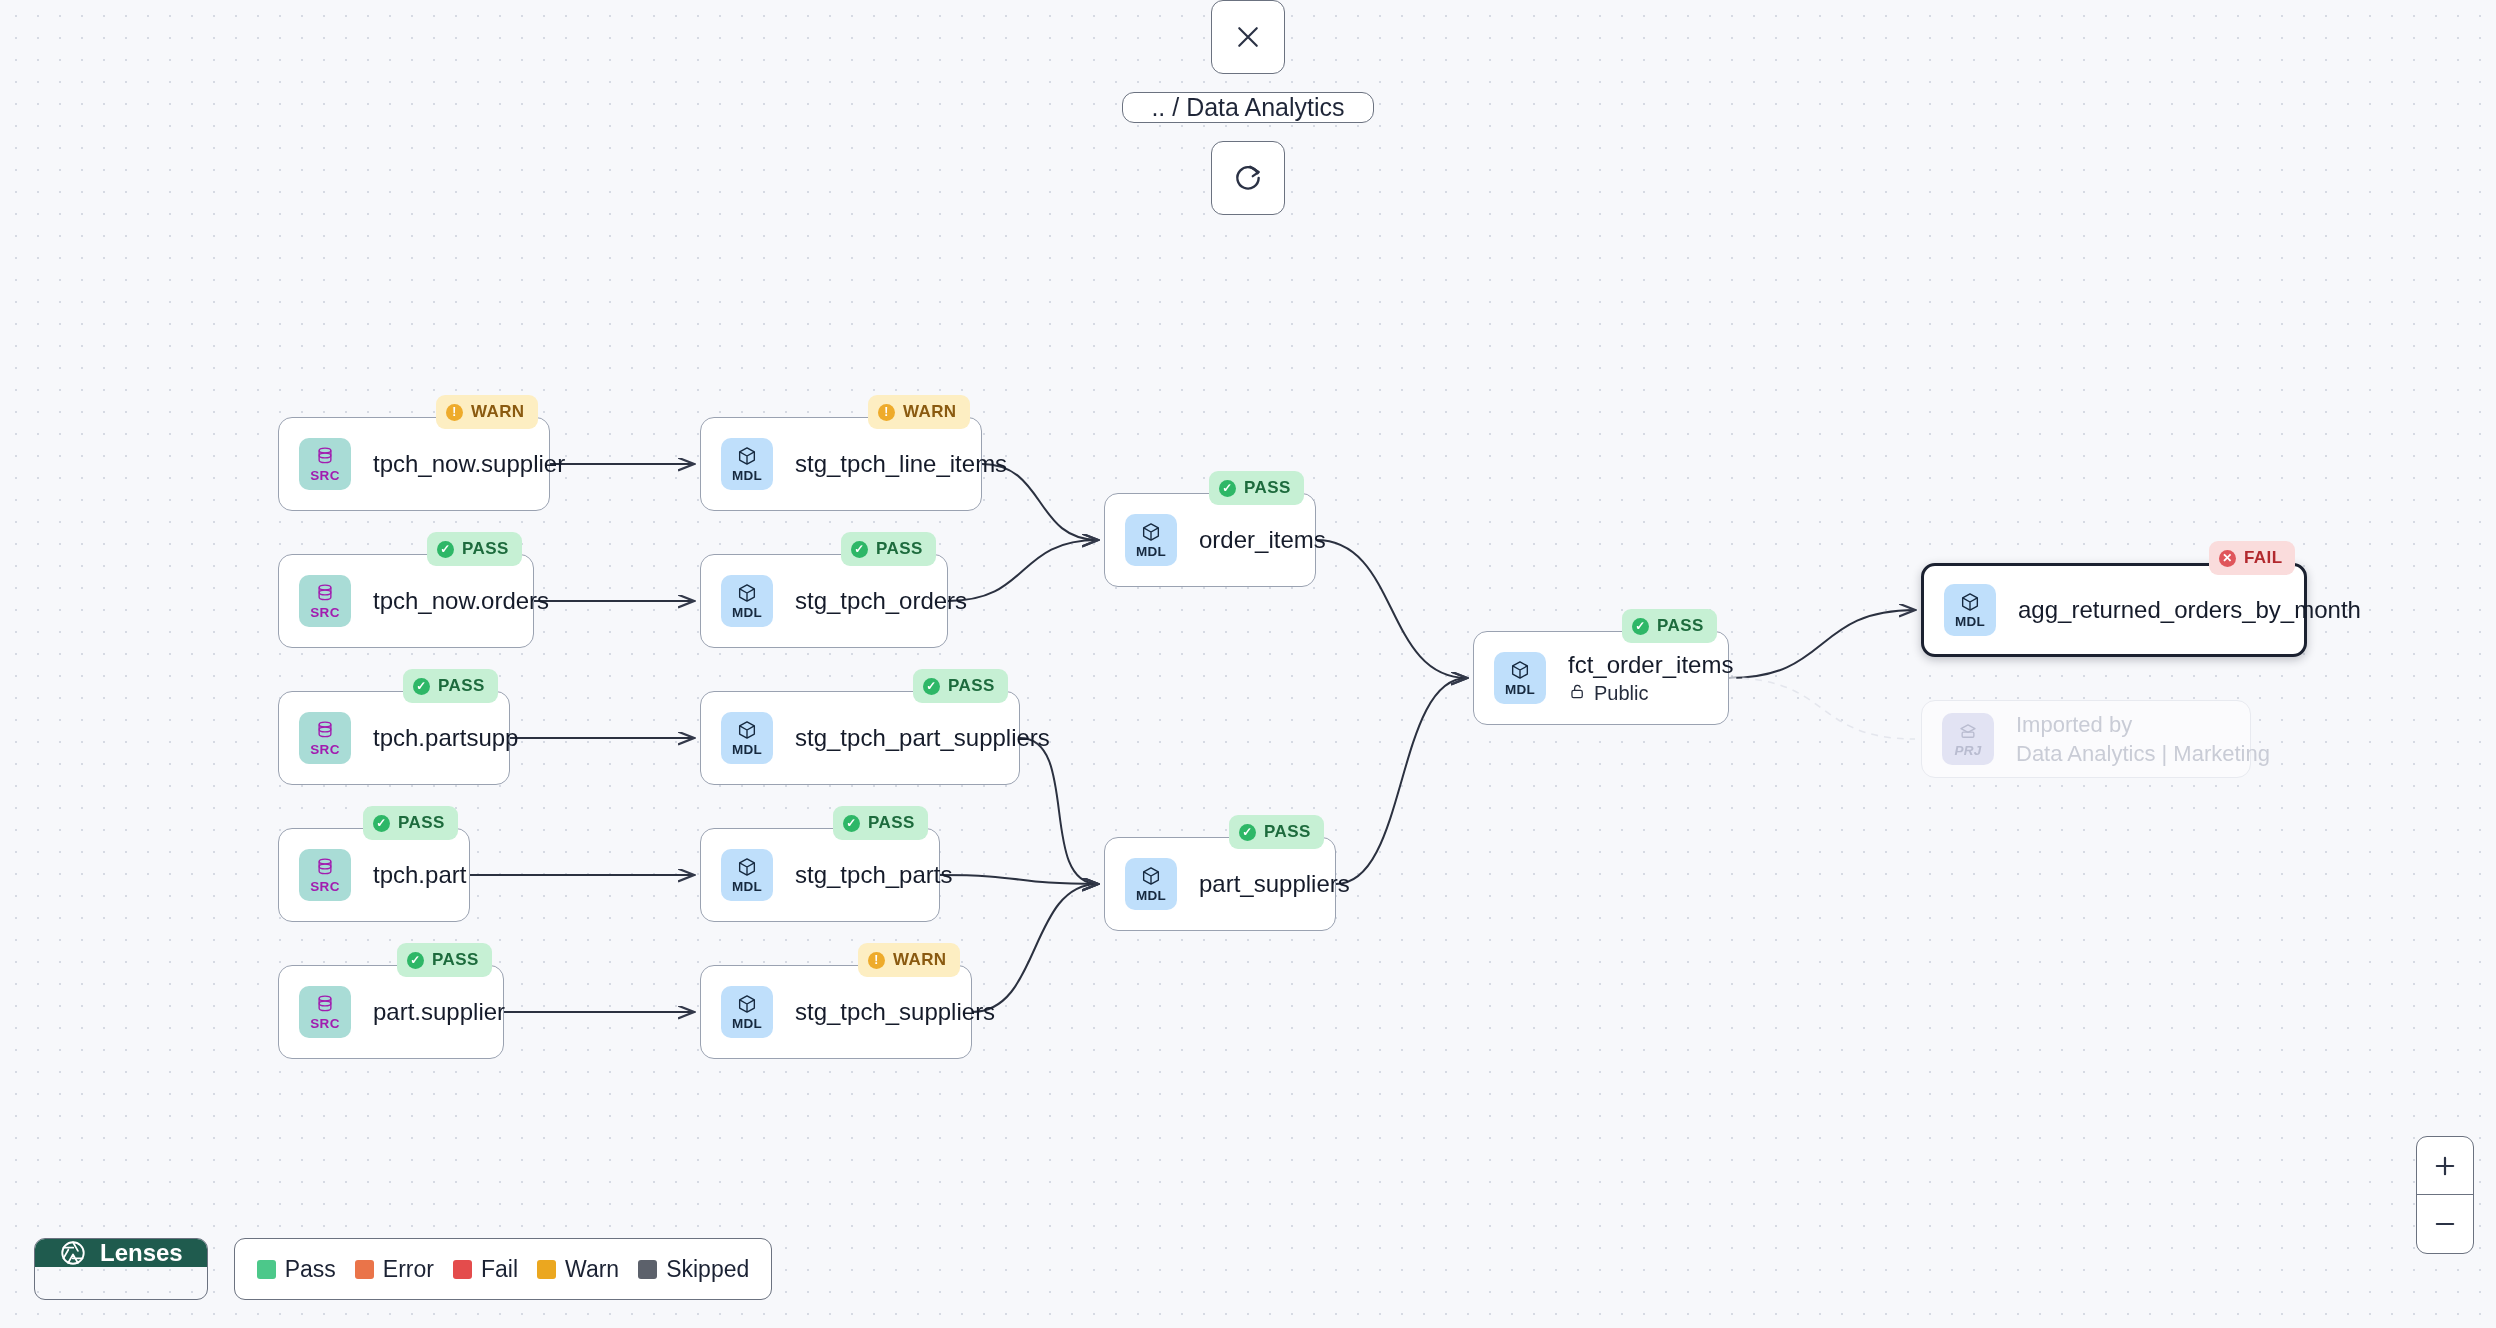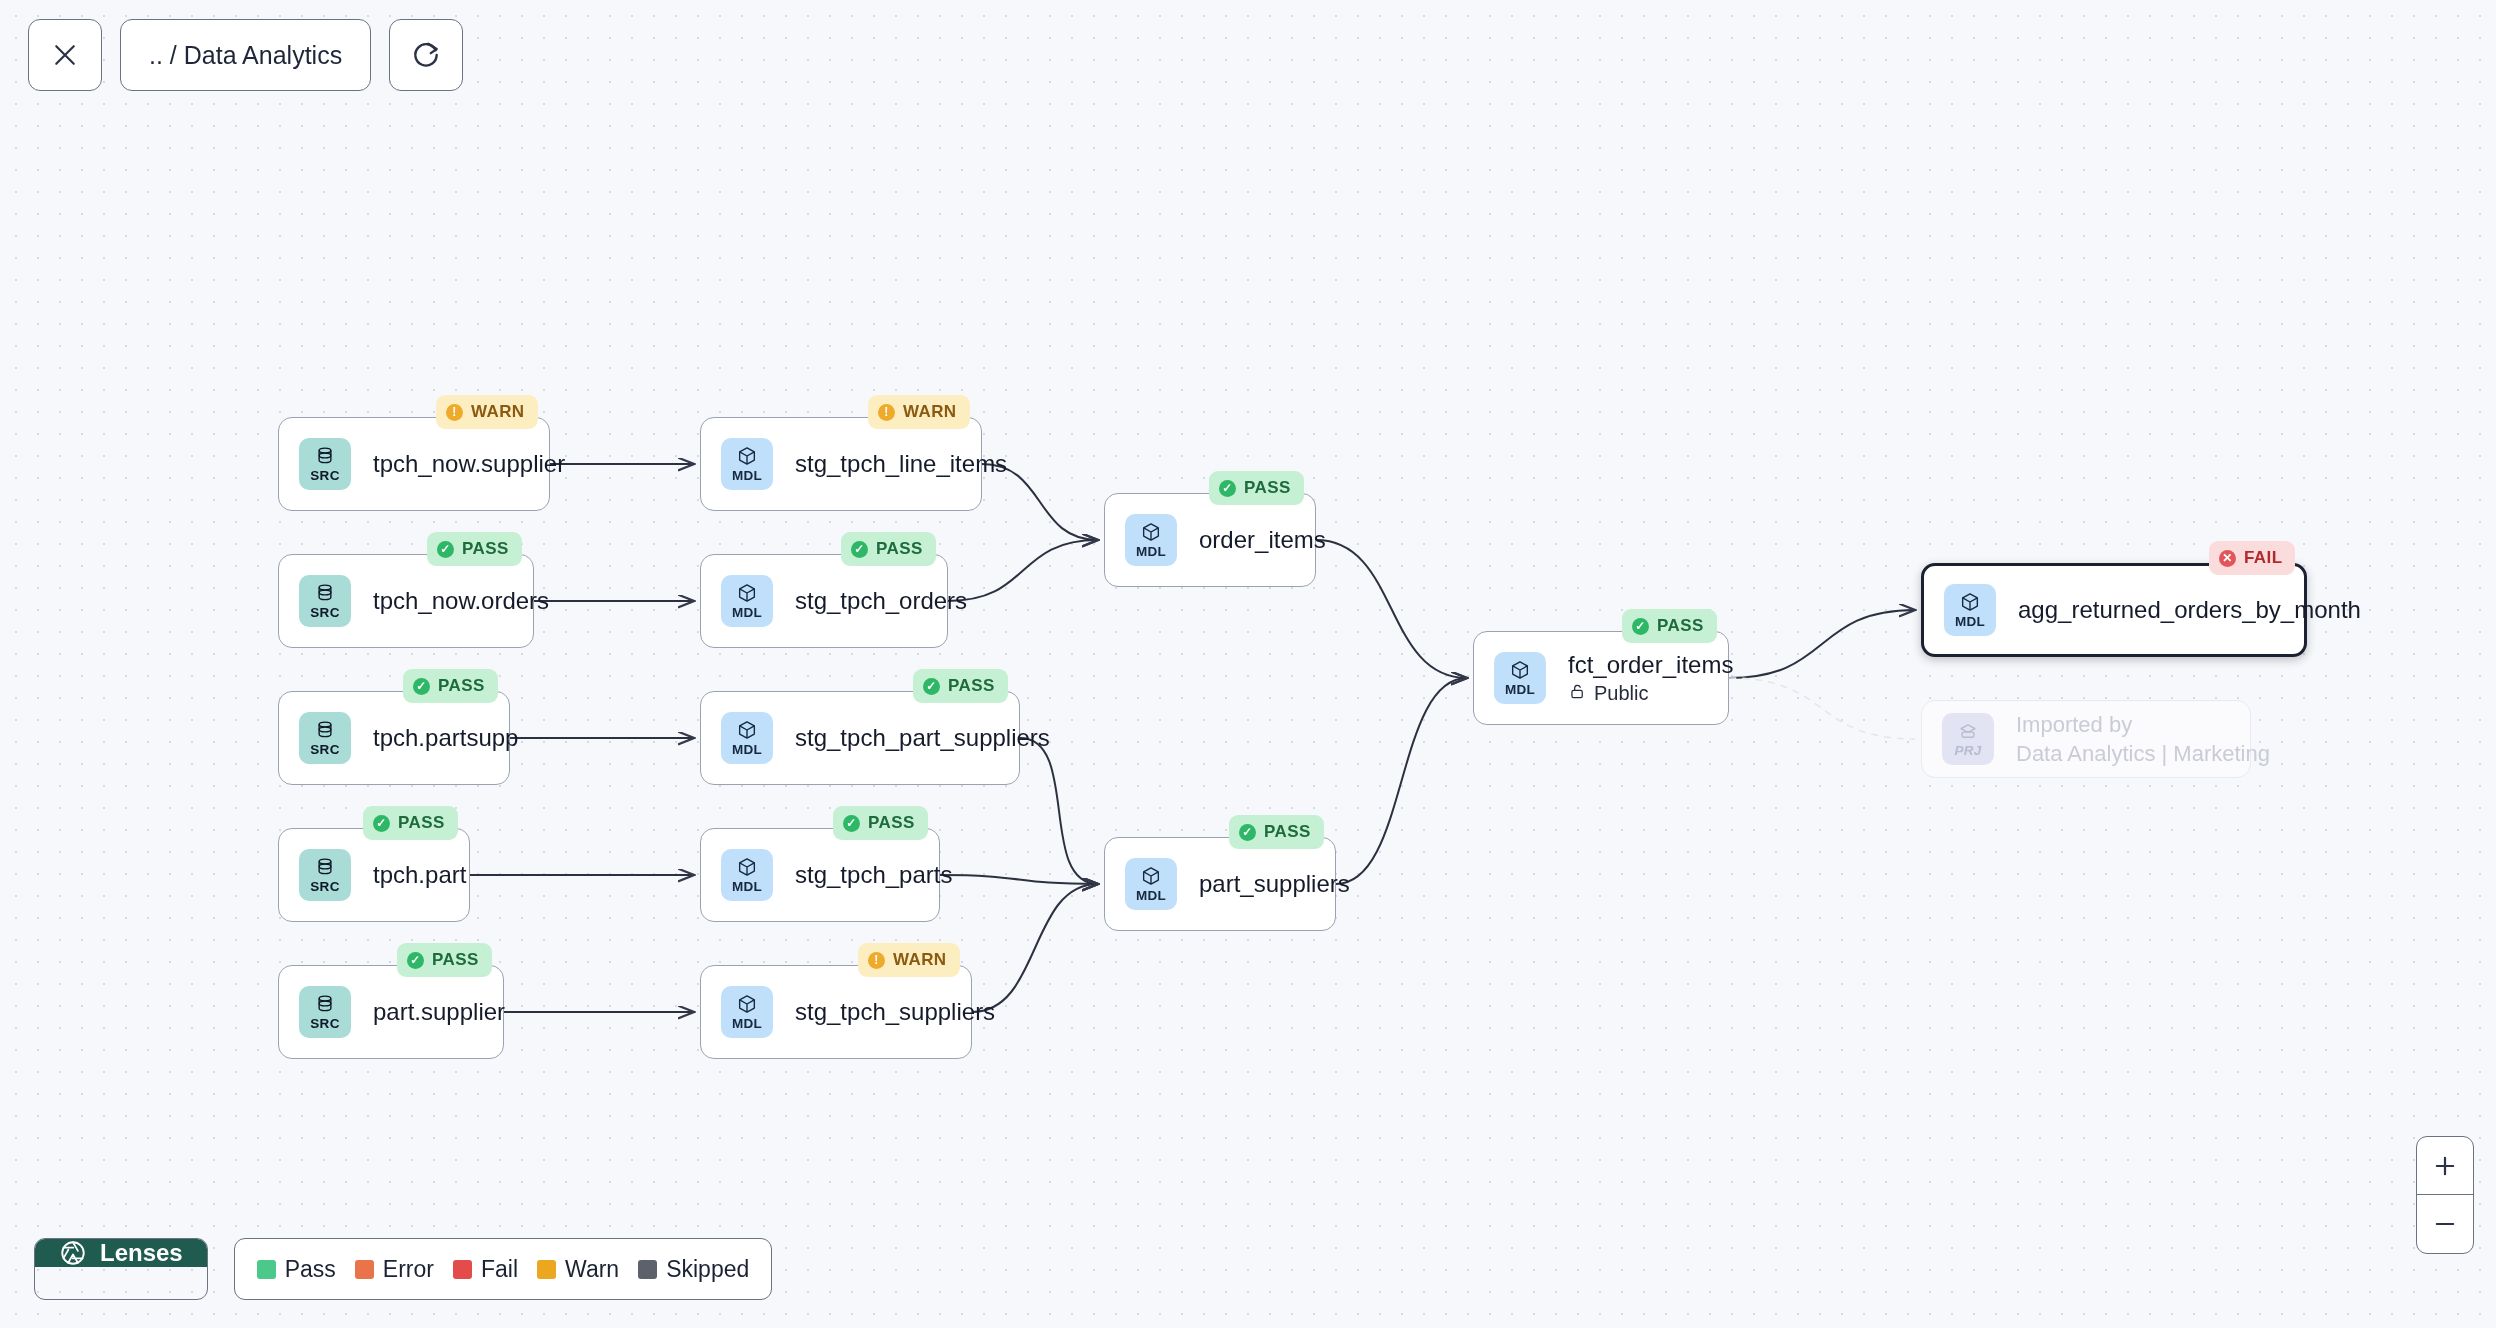--- a/index.html
+++ b/index.html
@@ -24,20 +24,21 @@
   
   #topbar {
     position: absolute;
     left: 0; top: 0;
     width: 2496px; height: 110px;
     display: flex;
     align-items: center;
     padding: 0 28px;
     gap: 18px;
     z-index: 50;
+    flex-direction: column;
   }
   .tb-btn {
     background: #ffffff;
     border: 1.6px solid #6b7280;
     border-radius: 12px;
     height: 72px;
     display: flex;
     align-items: center;
     justify-content: center;
     color: #2b3245;
@@ -89,21 +90,21 @@
   .node-chip {
     width: 52px; height: 52px;
     border-radius: 10px;
     display: flex;
     flex-direction: column;
     align-items: center;
     justify-content: center;
     flex: 0 0 52px;
     gap: 0px;
   }
-  .chip-src { background: #a9dcd6; color: #0f172a; }
+  .chip-src { background: #a9dcd6; color: #a21caf; }
   .chip-mdl { background: #bfdffb; color: #16293f; }
   .chip-prj { background: #e2e3f3; color: #b9bcd0; font-style: italic; }
   .chip-kind {
     font-size: 13.5px;
     font-weight: 700;
     letter-spacing: .3px;
     line-height: 1;
     margin-top: 2px;
   }
   .node-text { display: flex; flex-direction: column; gap: 3px; min-width: 0; }

